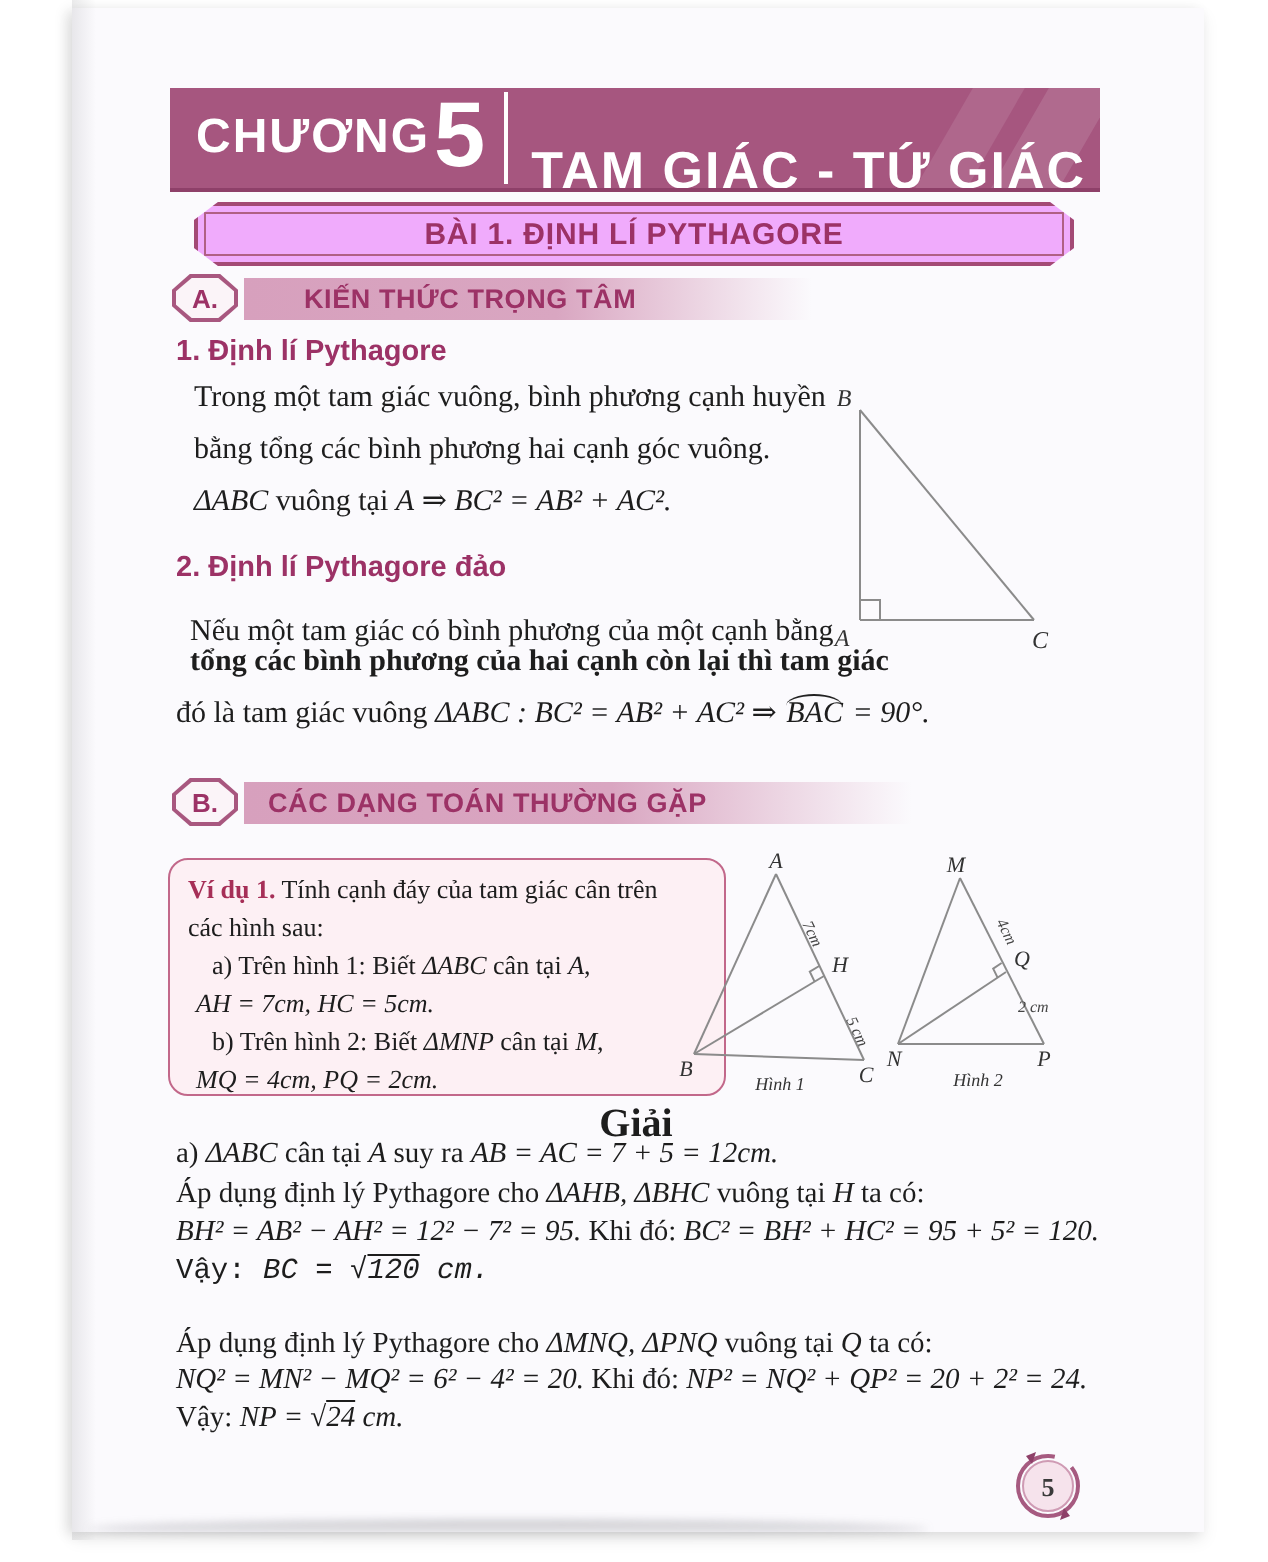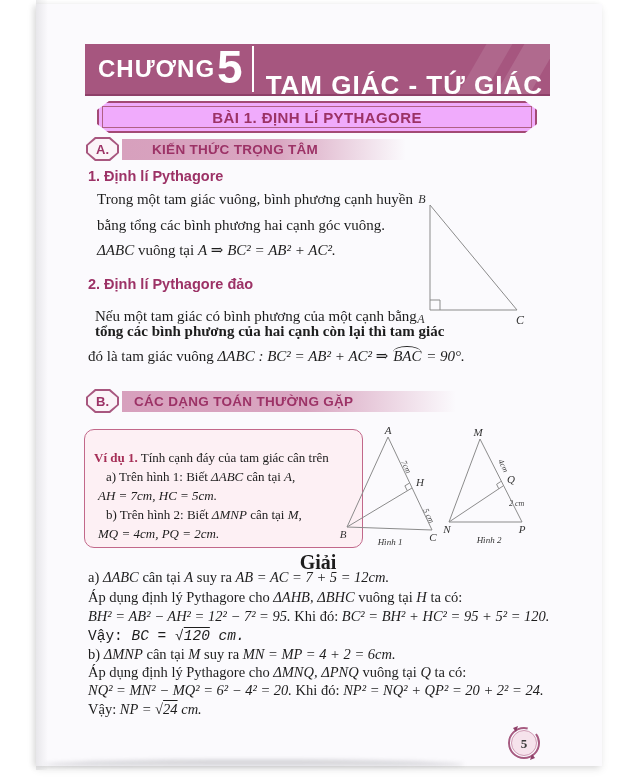--- a/index.html
+++ b/index.html
@@ -70,21 +70,21 @@
   .f1{font-style:italic;}
   .f2{font-style:italic;position:relative;display:inline-block;padding:0 1px;}
   .f2::before{content:'';position:absolute;left:1px;right:1px;top:-2px;height:5px;
        border-top:1.5px solid #222;border-radius:50% 50% 0 0 / 100% 100% 0 0;}
   .f3{font-style:italic;text-decoration:overline;}
   .f4{font-weight:bold;color:var(--vd);}
 
   
   .vd-box{position:absolute;left:84px;top:429px;width:279px;height:119px;box-sizing:border-box;
        border:1.5px solid var(--box-border);border-radius:10px;background:var(--box-bg);
-       padding:18px 9px;}
+       padding:5px 9px;}
   .vd-line{font-size:13px;line-height:19px;white-space:nowrap;}
   .vd-line.ind-a{padding-left:12px;}
   .vd-line.ind-b{padding-left:4px;}
 
   svg text{font-family:"Liberation Serif","DejaVu Serif",serif;fill:#333;}
   .vlab{font-size:11px;font-style:italic;}
   .vlab12{font-size:12px;font-style:italic;}
   .mlab{font-size:8px;font-style:italic;fill:#444;}
   .cap{font-size:9px;font-style:italic;}
 </style>
@@ -139,20 +139,21 @@
 
   <div class="badge" style="left:86px;top:389px;">
     <div class="badge-in">B.</div>
   </div>
   <div class="sec-bar" style="left:122px;top:391px;width:334px;">
     <span>CÁC DẠNG TOÁN THƯỜNG GẶP</span>
   </div>
 
   <div class="vd-box">
     <div class="vd-line"><span class="f4">Ví dụ 1.</span><span class="f0"> Tính cạnh đáy của tam giác cân trên</span></div>
+    <div class="vd-line"><span class="f0">các hình sau:</span></div>
     <div class="vd-line ind-a"><span class="f0">a) Trên hình 1: Biết </span><span class="f1">ΔABC</span><span class="f0"> cân tại </span><span class="f1">A</span><span class="f0">,</span></div>
     <div class="vd-line ind-b"><span class="f1">AH = 7cm, HC = 5cm.</span></div>
     <div class="vd-line ind-a"><span class="f0">b) Trên hình 2: Biết </span><span class="f1">ΔMNP</span><span class="f0"> cân tại </span><span class="f1">M</span><span class="f0">,</span></div>
     <div class="vd-line ind-b"><span class="f1">MQ = 4cm, PQ = 2cm.</span></div>
   </div>
 
   <svg class="abs" style="left:338px;top:424px;" width="110" height="124" viewBox="0 0 110 124">
     <g stroke="#8b8b8b" stroke-width="1" fill="none">
       <line x1="50" y1="13" x2="9" y2="103"></line>
       <line x1="9" y1="103" x2="94" y2="106"></line>
@@ -184,21 +185,20 @@
     <text class="mlab" x="57" y="35" transform="rotate(63 57 35)">4cm</text>
     <text class="mlab" x="68" y="80">2 cm</text>
     <text class="cap" x="48" y="117" text-anchor="middle">Hình 2</text>
   </svg>
 
   <div class="giai">Giải</div>
   <div class="sol-line" style="left:88px;top:569px;"><span class="f0">a) </span><span class="f1">ΔABC</span><span class="f0"> cân tại </span><span class="f1">A</span><span class="f0"> suy ra </span><span class="f1">AB = AC = 7 + 5 = 12cm.</span></div>
   <div class="sol-line" style="left:88px;top:589px;"><span class="f0">Áp dụng định lý Pythagore cho </span><span class="f1">ΔAHB, ΔBHC</span><span class="f0"> vuông tại </span><span class="f1">H</span><span class="f0"> ta có:</span></div>
   <div class="sol-line" style="left:88px;top:608px;"><span class="f1">BH² = AB² − AH² = 12² − 7² = 95.</span><span class="f0"> Khi đó: </span><span class="f1">BC² = BH² + HC² = 95 + 5² = 120.</span></div>
   <div class="sol-line" style="left:88px;top:628px;font-family:Liberation Mono, monospace;"><span class="f0">Vậy: </span><span class="f1">BC = √</span><span class="f3">120</span><span class="f1"> cm.</span></div>
-  <div class="sol-line" style="left:88px;top:646px;"><span class="f0">b) </span><span class="f1">ΔMNP</span><span class="f0"> cân tại </span><span class="f1">M</span><span class="f0"> suy ra </span><span class="f1">MN = MP = 4 + 2 = 6cm.</span></div>
   <div class="sol-line" style="left:88px;top:664px;"><span class="f0">Áp dụng định lý Pythagore cho </span><span class="f1">ΔMNQ, ΔPNQ</span><span class="f0"> vuông tại </span><span class="f1">Q</span><span class="f0"> ta có:</span></div>
   <div class="sol-line" style="left:88px;top:682px;"><span class="f1">NQ² = MN² − MQ² = 6² − 4² = 20.</span><span class="f0"> Khi đó: </span><span class="f1">NP² = NQ² + QP² = 20 + 2² = 24.</span></div>
   <div class="sol-line" style="left:88px;top:701px;"><span class="f0">Vậy: </span><span class="f1">NP = √</span><span class="f3">24</span><span class="f1"> cm.</span></div>
 
   <svg class="abs" style="left:504px;top:723px;" width="40" height="40" viewBox="0 0 40 40">
     <circle cx="20" cy="20" r="15" fill="none" stroke="#a65a80" stroke-width="2" stroke-dasharray="74 10"></circle>
     <polygon points="9,5 14,3 12,9" fill="#8e4069"></polygon>
     <polygon points="31,35 26,37 28,31" fill="#8e4069"></polygon>
     <circle cx="20" cy="20" r="12.5" fill="#f6e3ec" stroke="#cf9bb4" stroke-width="1"></circle>
     <text x="20" y="25" text-anchor="middle" style="font-size:13px;font-weight:bold;fill:#3a3a3a;">5</text>

